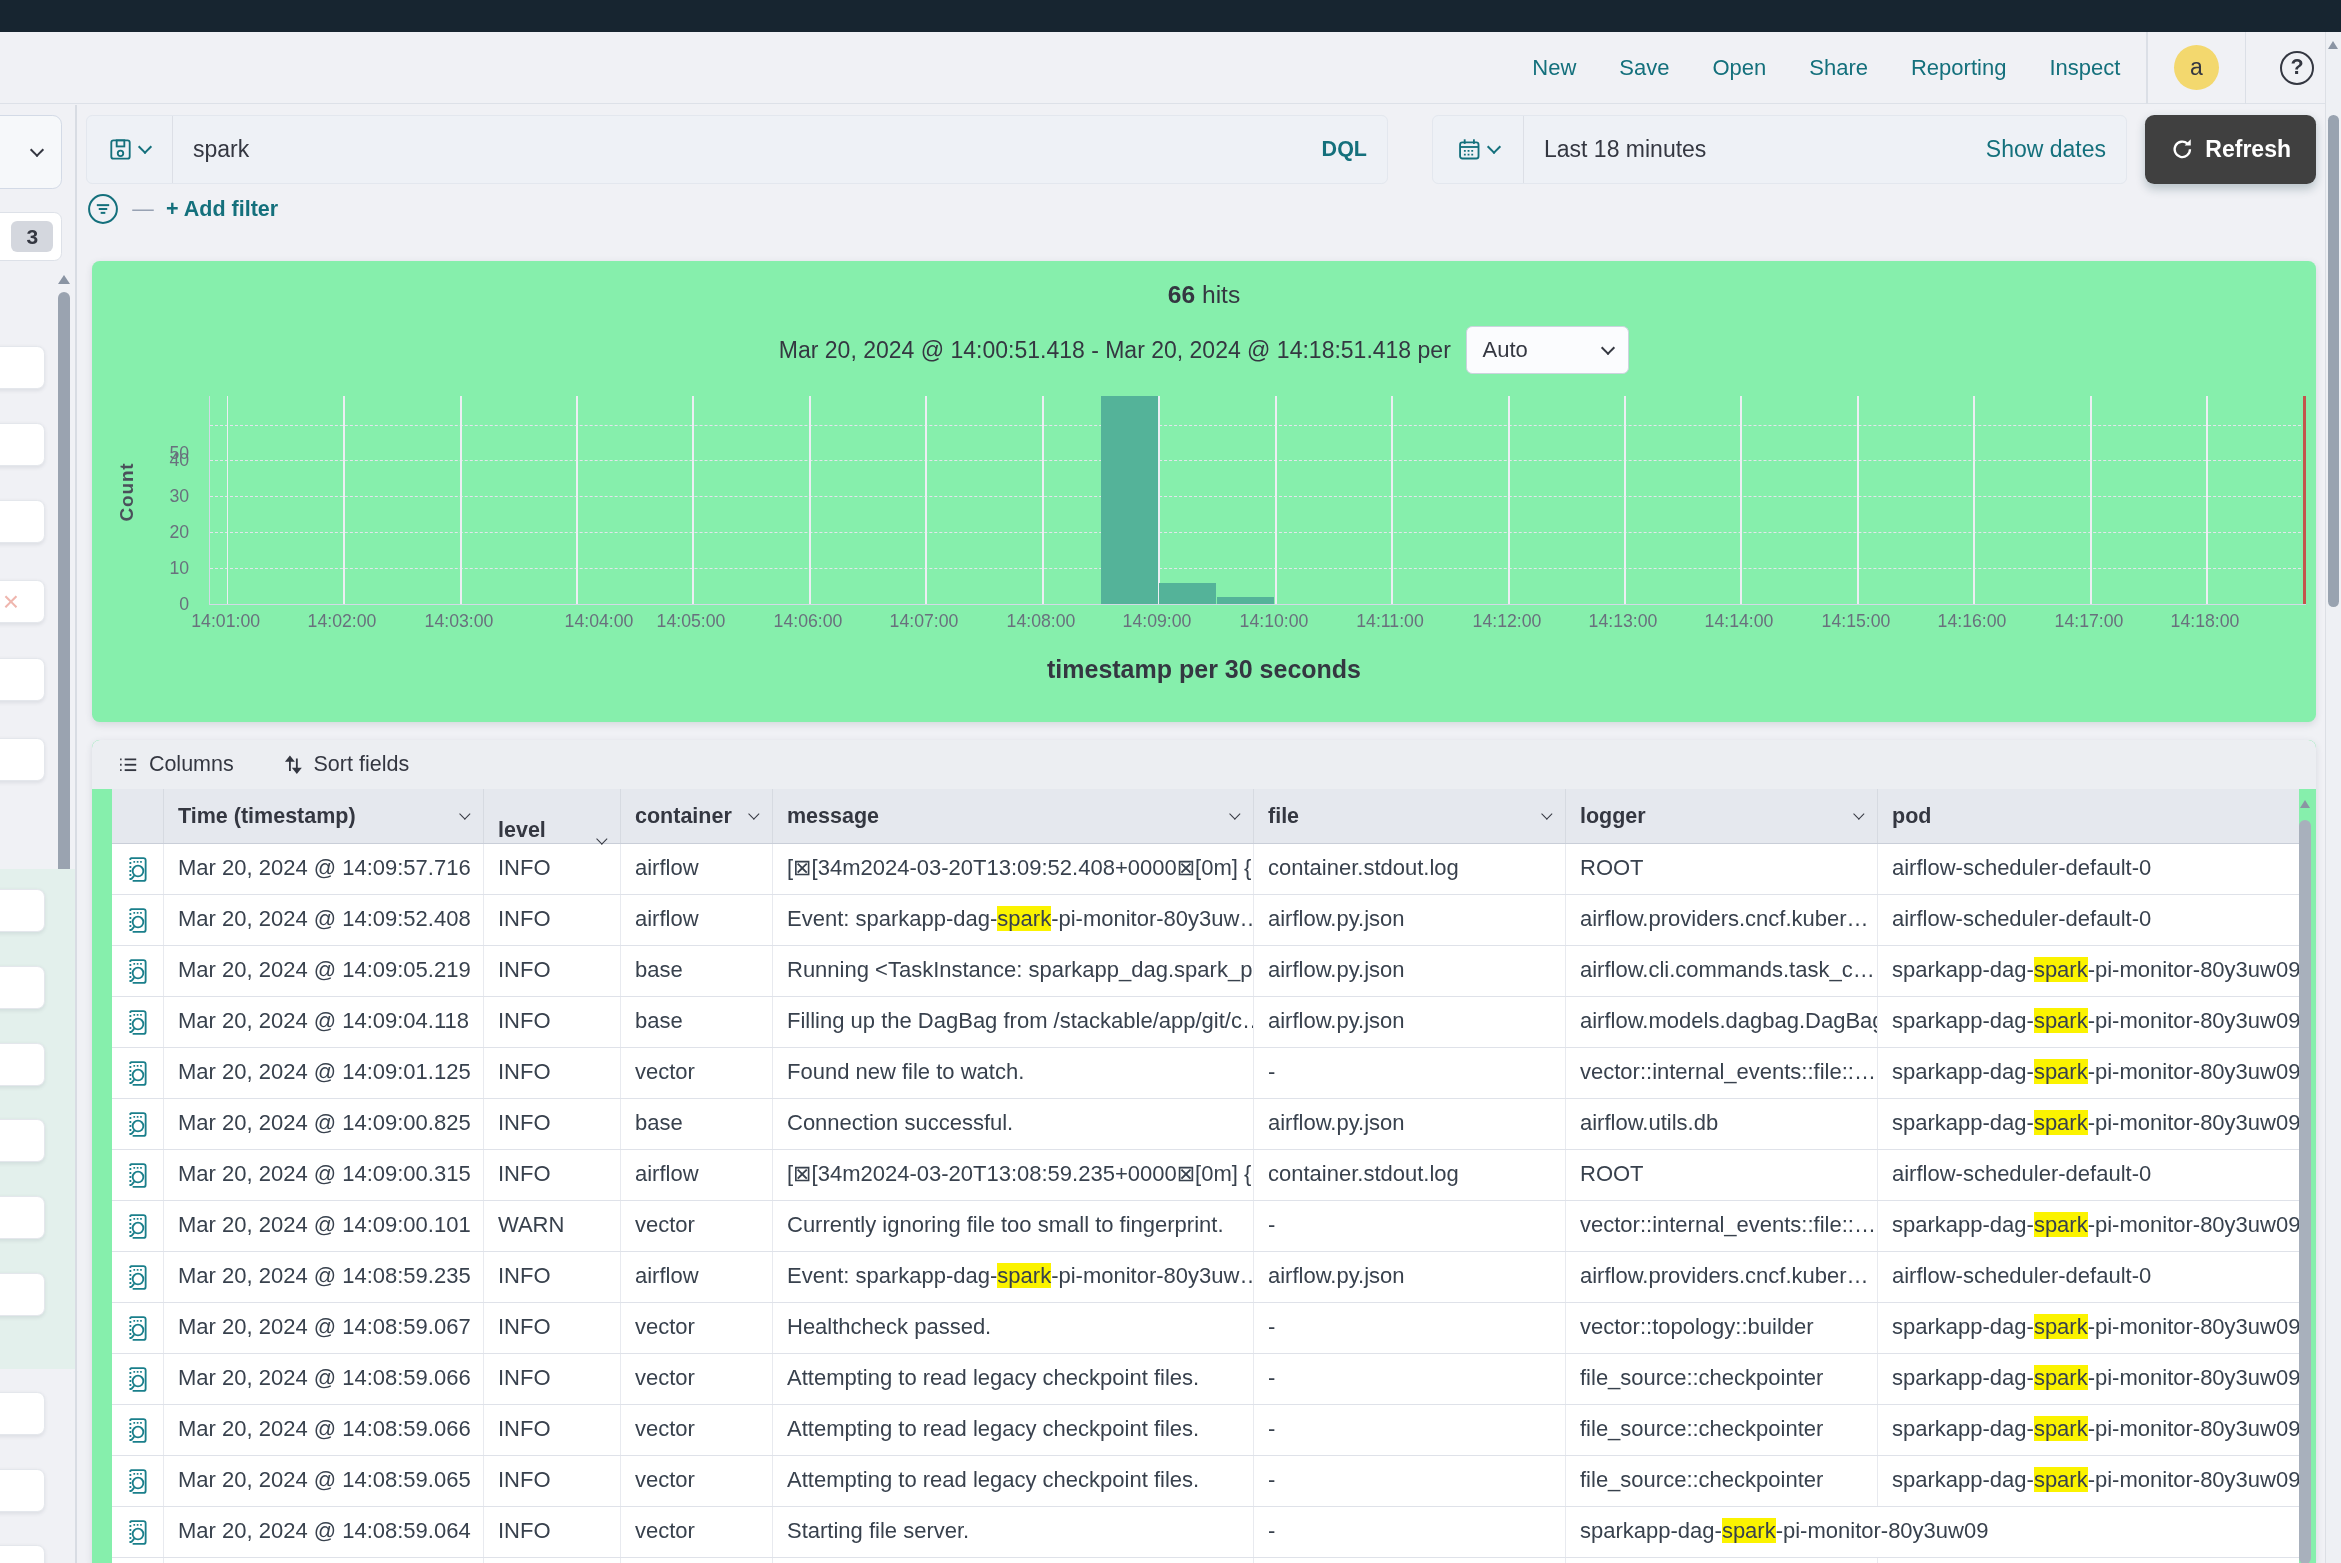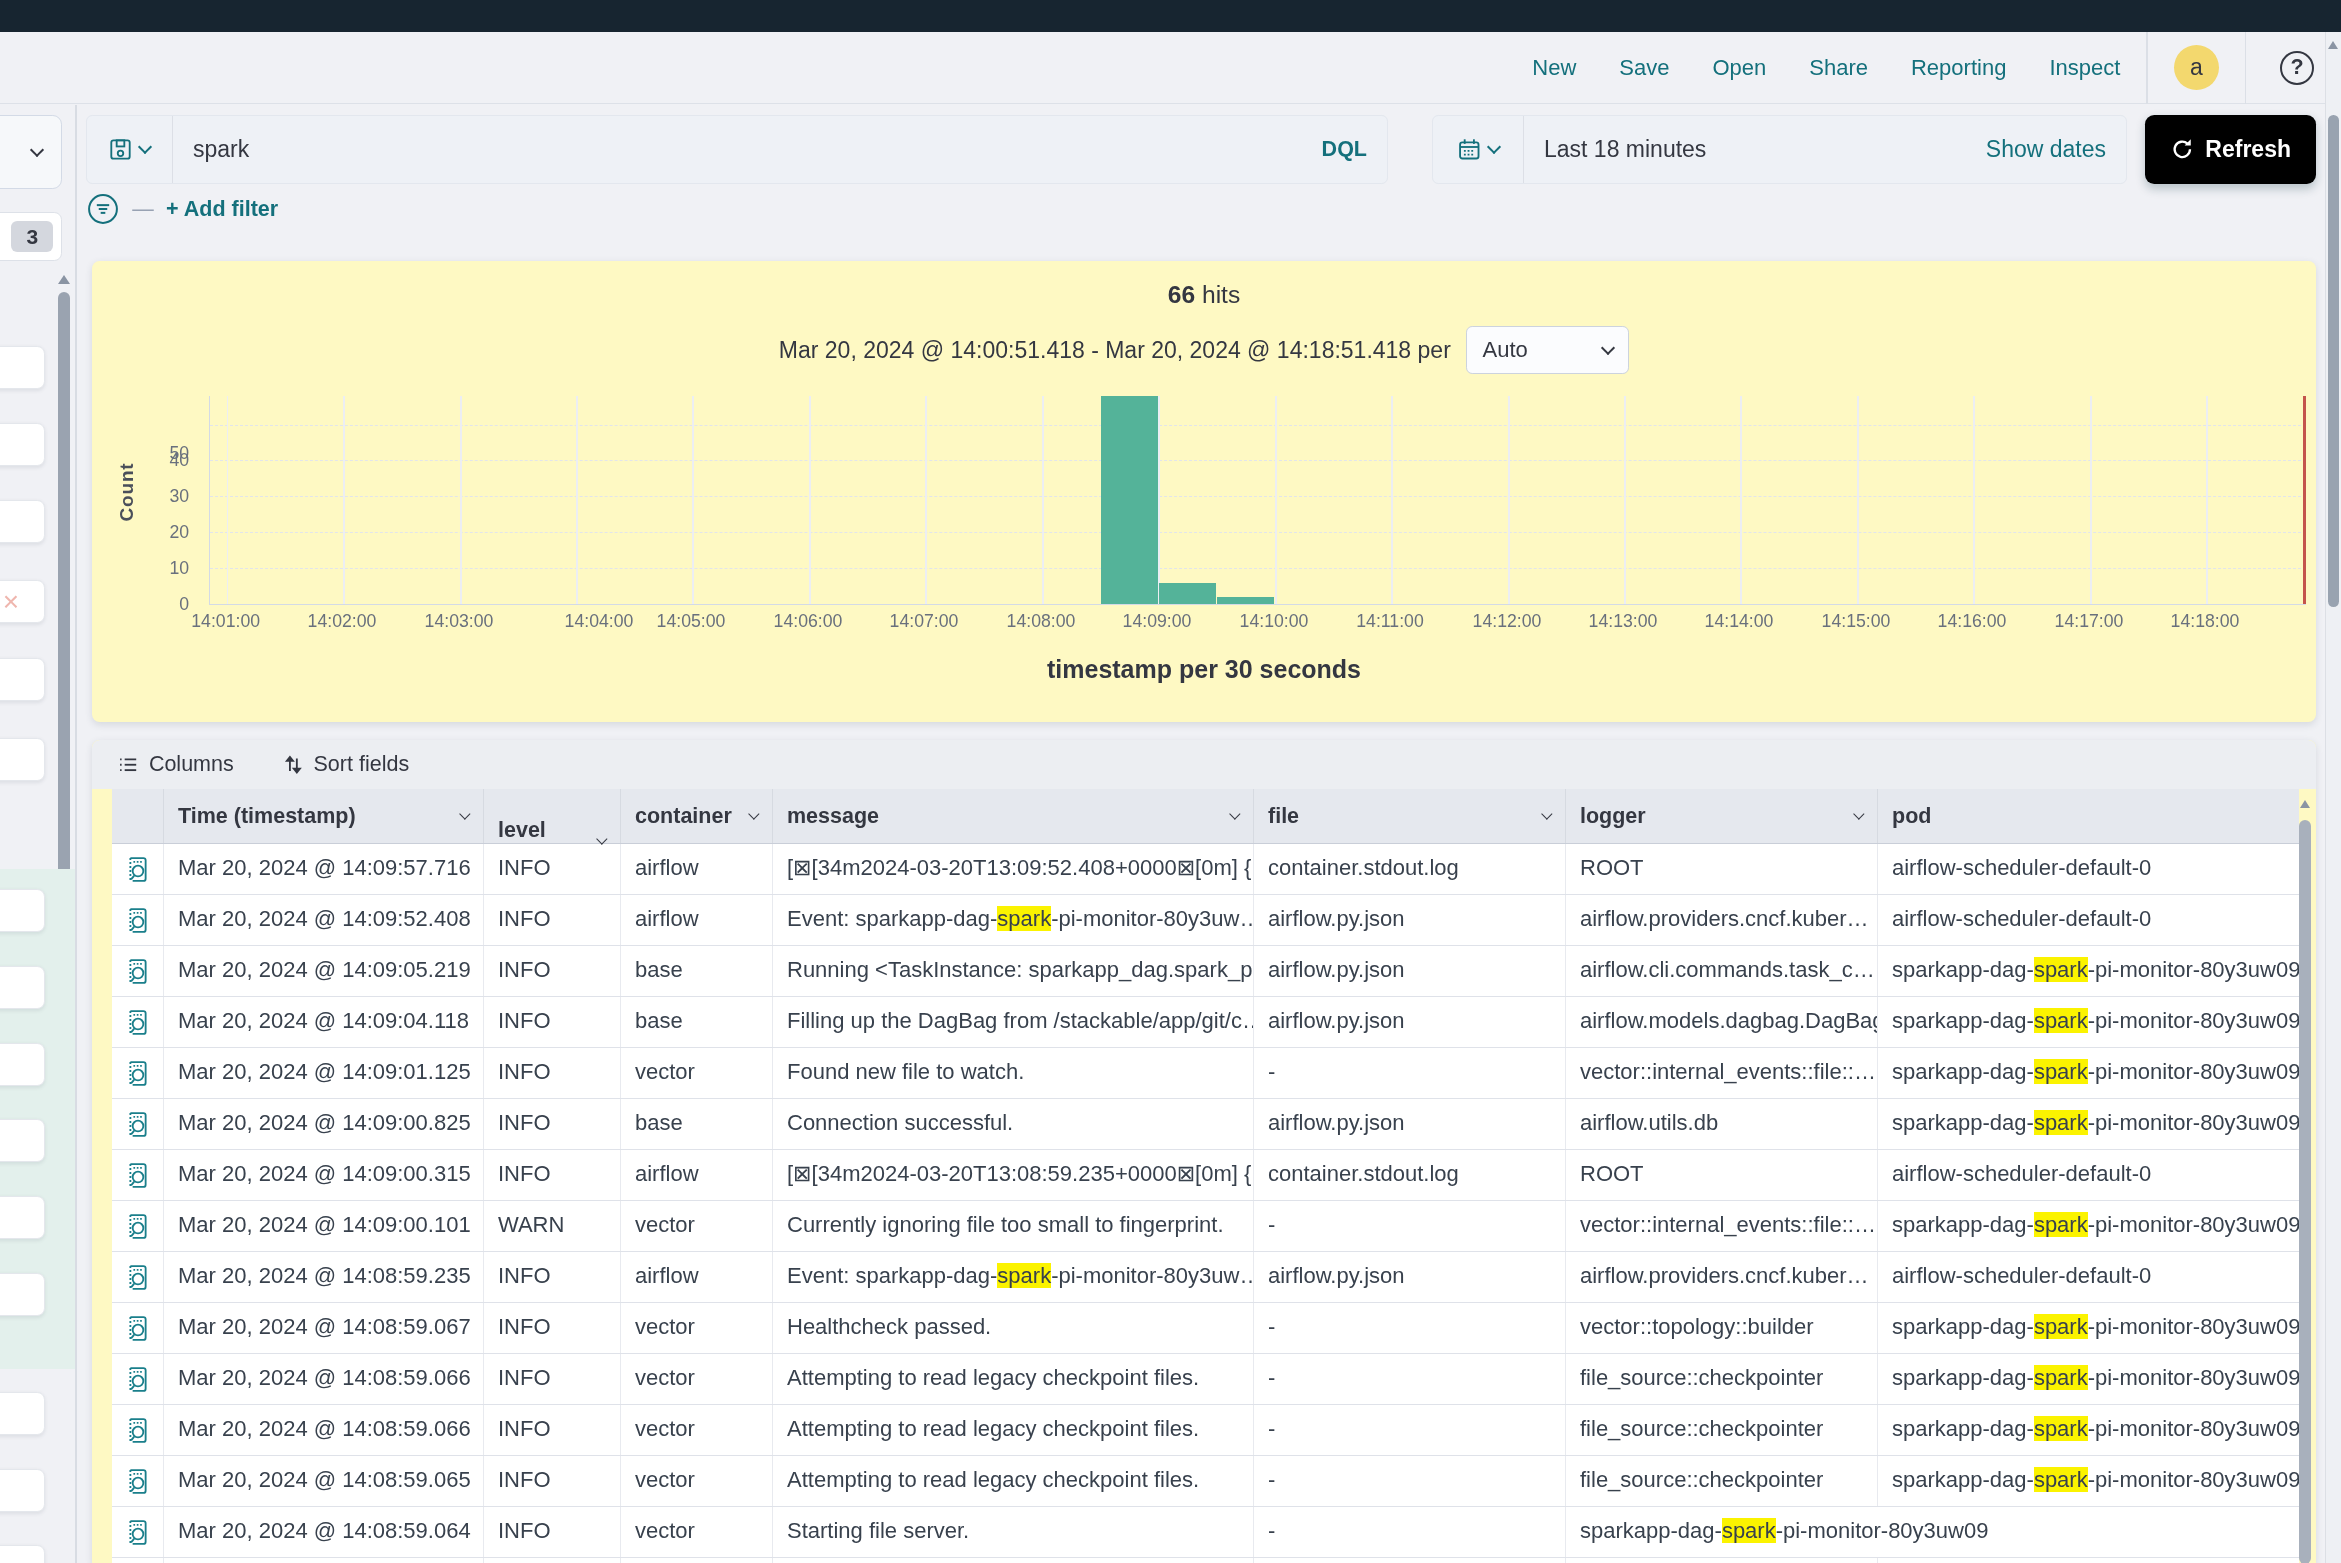--- a/index.html
+++ b/index.html
@@ -21,21 +21,21 @@
   .searchbox { position:absolute; left:86px; top:115px; width:1302px; height:69px; background:#eef1f6;
                border:1.5px solid #e3e7ee; border-radius:6.2px; display:flex; align-items:center; }
   .sq-btn { width:86px; height:100%; display:flex; align-items:center; justify-content:center; gap:7.7px; border-right:1.5px solid #dcdfe6; }
   .qtext { flex:1; padding-left:20px; font-size:23px; color:#343741; }
   .dql { padding-right:20px; font-size:21.5px; font-weight:700; color:#14707c; }
   .datebox { position:absolute; left:1432px; top:115px; width:695px; height:69px; background:#eef1f6;
              border:1.5px solid #e3e7ee; border-radius:6.2px; display:flex; align-items:center; }
   .cal-btn { width:91px; height:100%; display:flex; align-items:center; justify-content:center; gap:7.7px; border-right:1.5px solid #dcdfe6; }
   .dval { flex:1; padding-left:20px; font-size:23px; color:#343741; }
   .showdates { padding-right:20px; font-size:23px; color:#14707c; cursor:pointer; }
-  .refreshbtn { position:absolute; left:2145px; top:115px; width:171px; height:69px; background:#000000; border:none;
+  .refreshbtn { position:absolute; left:2145px; top:115px; width:171px; height:69px; background:#404040; border:none;
                 border-radius:9.2px; color:#fff; font-size:23px; font-weight:600; font-family:inherit;
                 display:flex; align-items:center; justify-content:center; gap:10.8px; box-shadow:0 4.6px 9.2px rgba(20,60,70,.25); }
   .chev { display:inline-block; width:10px; height:10px; border-right:2.3px solid #343741; border-bottom:2.3px solid #343741;
           transform:rotate(45deg); margin-top:-4.6px; }
   .chev.teal { border-color:#14707c; }
 
   
   .filter-row { position:absolute; left:86px; top:189px; height:40px; display:flex; align-items:center; gap:12.3px; }
   .filter-dash { color:#98a2b3; font-size:21.5px; }
   .addfilter { color:#14707c; font-size:21.5px; font-weight:600; cursor:pointer; }
@@ -51,21 +51,21 @@
                  display:flex; align-items:center; justify-content:center; color:#343741; }
   .strip-scroll { position:absolute; left:58px; top:292px; width:11.5px; height:643px; background:#9aa3b0; border-radius:6.2px; }
   .strip-arrow { position:absolute; left:58px; top:275px; width:0; height:0; border-left:6.2px solid transparent;
                  border-right:6.2px solid transparent; border-bottom:9.2px solid #8a94a3; }
   .mint-block { position:absolute; left:-20px; top:869px; width:108px; height:500px; background:#e3f0ec; border-radius:10.8px; }
   .side-card { position:absolute; left:-23px; width:68px; height:43px; background:#fff; border:0.8px solid #e4e7ec;
                border-radius:7.7px; box-shadow:0 1.5px 3.8px rgba(60,70,90,.10); display:flex; align-items:center; justify-content:center; }
   .pink-x { color:#efb6ae; font-size:28px; line-height:28px; font-weight:400; }
 
   
-  .panel { position:absolute; background:#fef9c3; border-radius:7.7px; box-shadow:0 2.3px 7.7px rgba(50,60,80,.13); }
+  .panel { position:absolute; background:#86efac; border-radius:7.7px; box-shadow:0 2.3px 7.7px rgba(50,60,80,.13); }
   .hits-panel { left:92px; top:261px; width:2224px; height:461px; }
   .table-panel { left:92px; top:740px; width:2224px; height:824px; overflow:hidden; border-bottom-left-radius:0; border-bottom-right-radius:0; }
 
   
   .hits-title { position:absolute; left:0; top:20px; width:100%; text-align:center; font-size:24.6px; }
   .hits-title b { font-weight:700; }
   .hits-sub { position:absolute; left:0; top:65px; width:100%; display:flex; align-items:center; justify-content:center; gap:15.4px; }
   .range-text { font-size:23px; color:#343741; }
   .interval-select { width:163px; height:48px; background:#fbfcfe; border:1.5px solid #ccd3de; border-radius:6.2px;
                      display:flex; align-items:center; justify-content:space-between; padding:0 15.4px; font-size:22px; }

